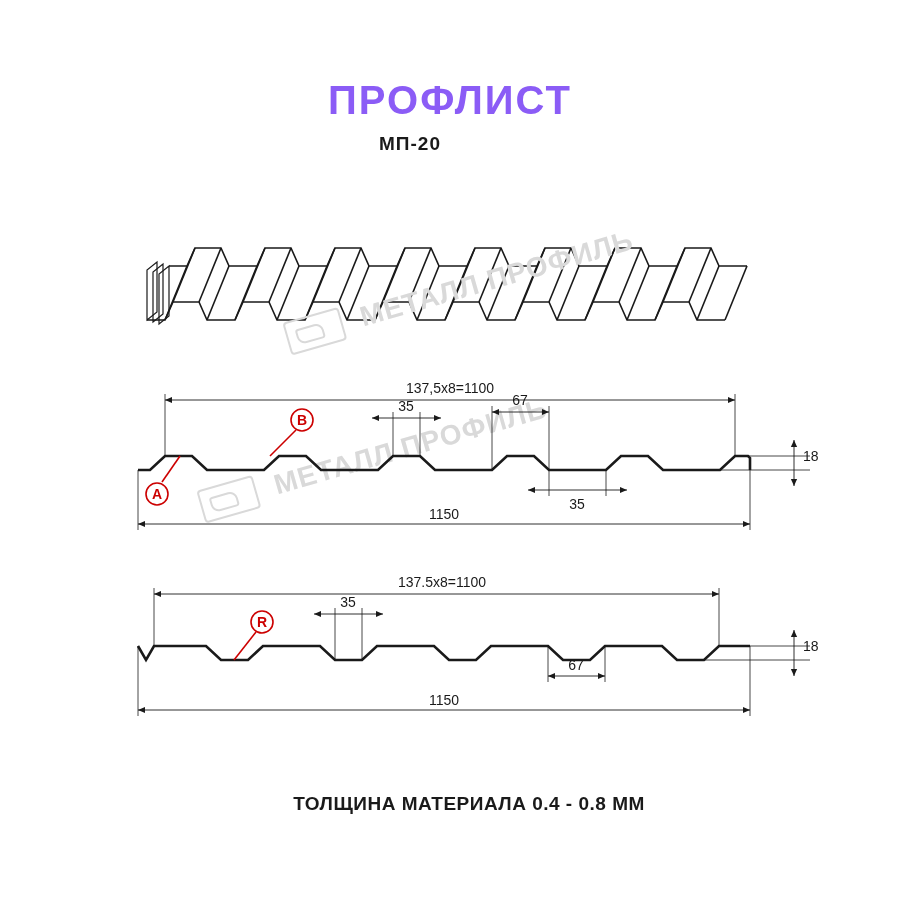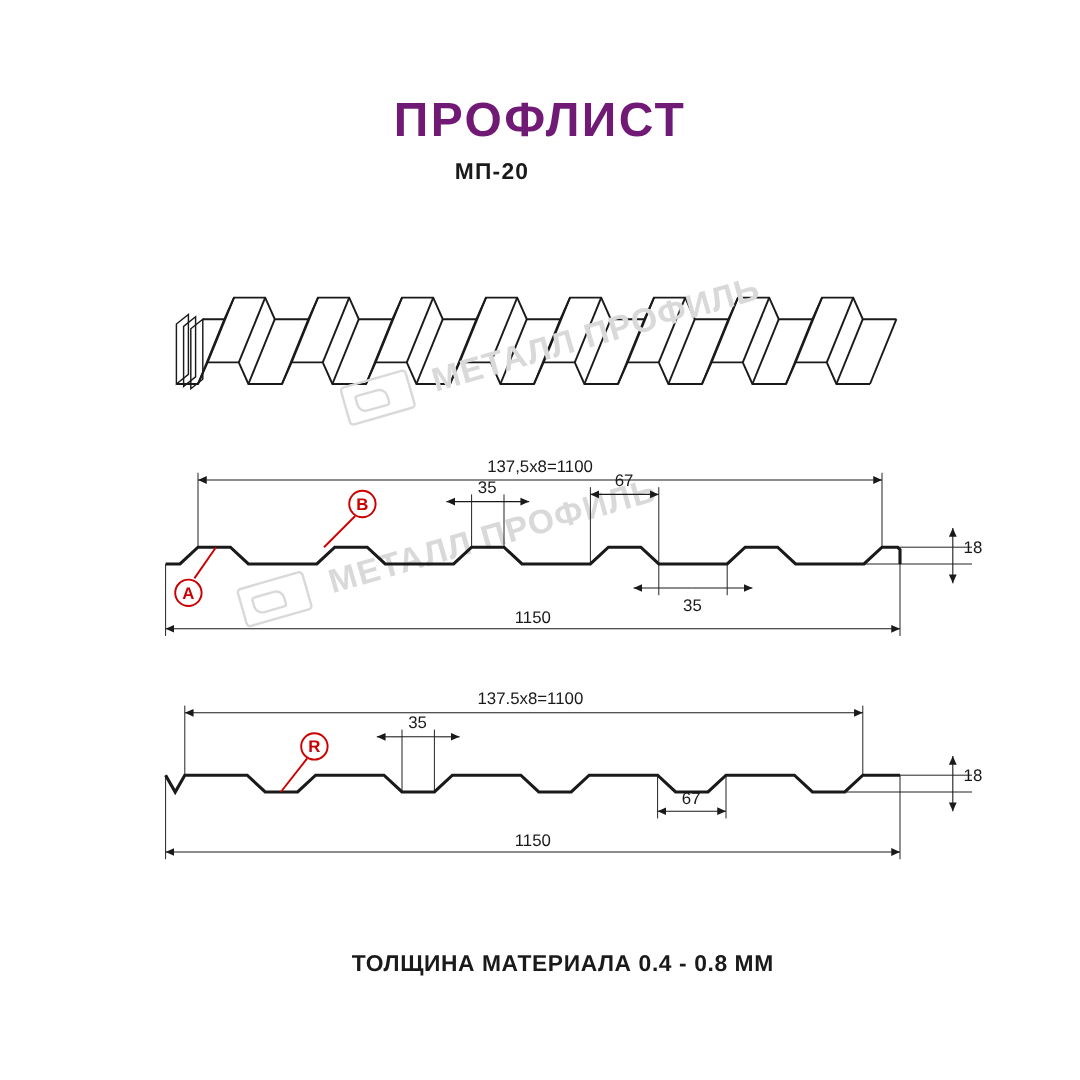--- a/index.html
+++ b/index.html
@@ -10,21 +10,21 @@
     position:relative;
     overflow:hidden;
   }
   .sheet { position:absolute; inset:0; }
 
   
   .title {
     position:absolute; top:78px; left:0; width:900px;
     text-align:center;
     font-size:40px; font-weight:bold; letter-spacing:2px;
-    color:#701a75;
+    color:#8b5cf6;
   }
   .subtitle {
     position:absolute; top:133px; left:0; width:820px;
     text-align:center;
     font-size:19px; font-weight:bold; letter-spacing:1px;
     color:#1a1a1a;
   }
 
   
   .footer {

